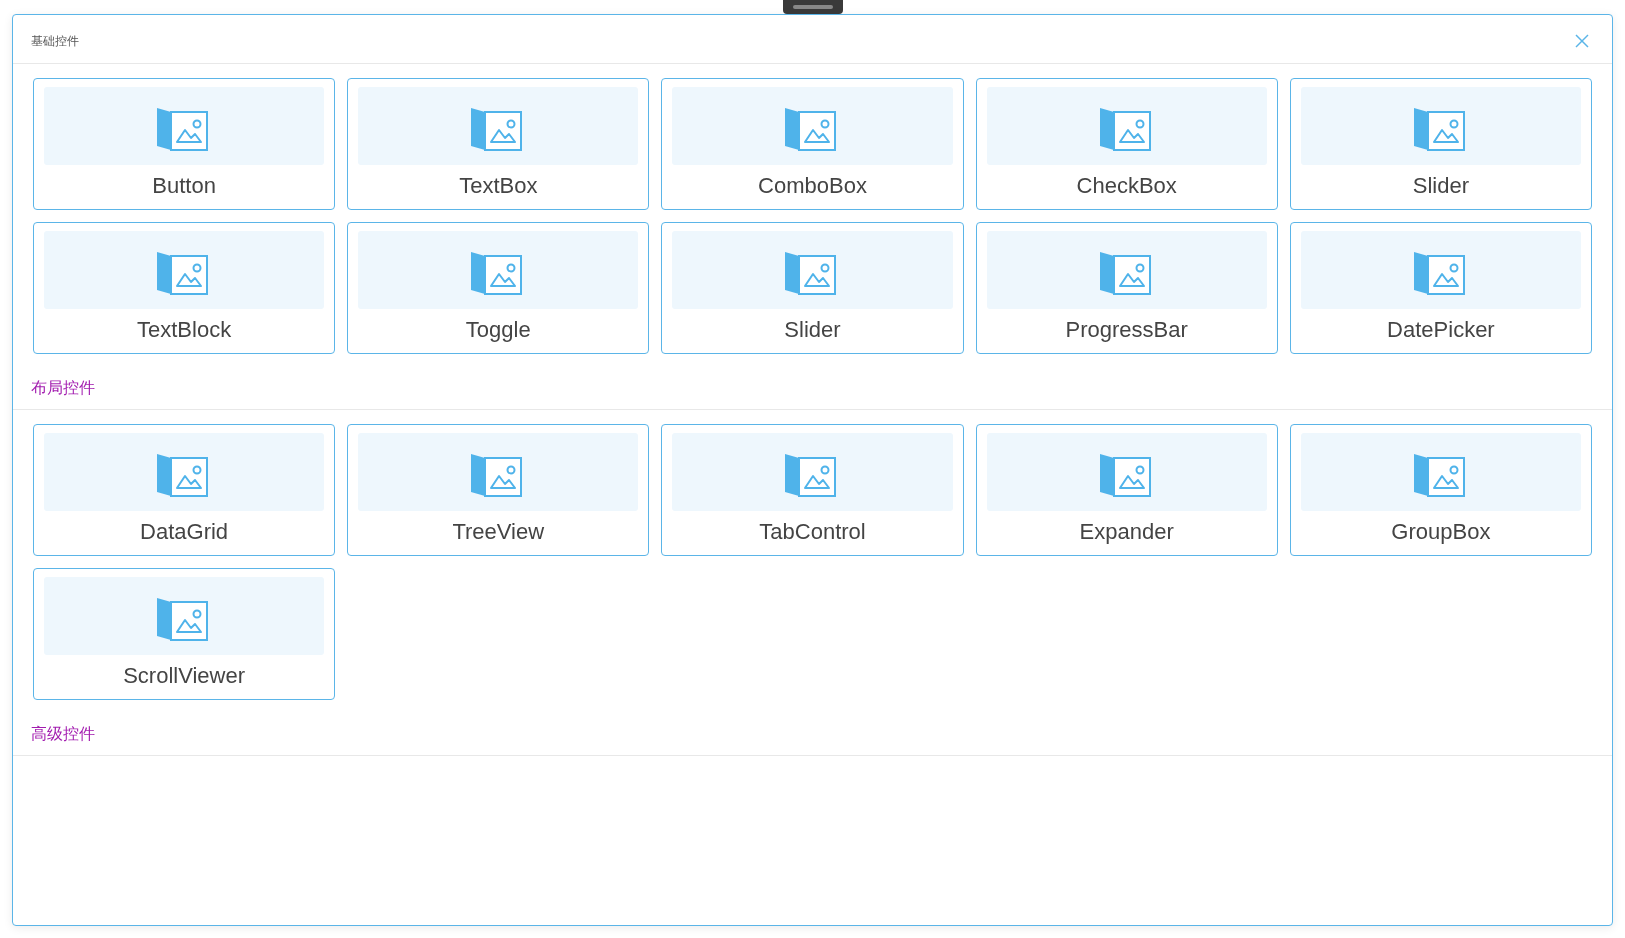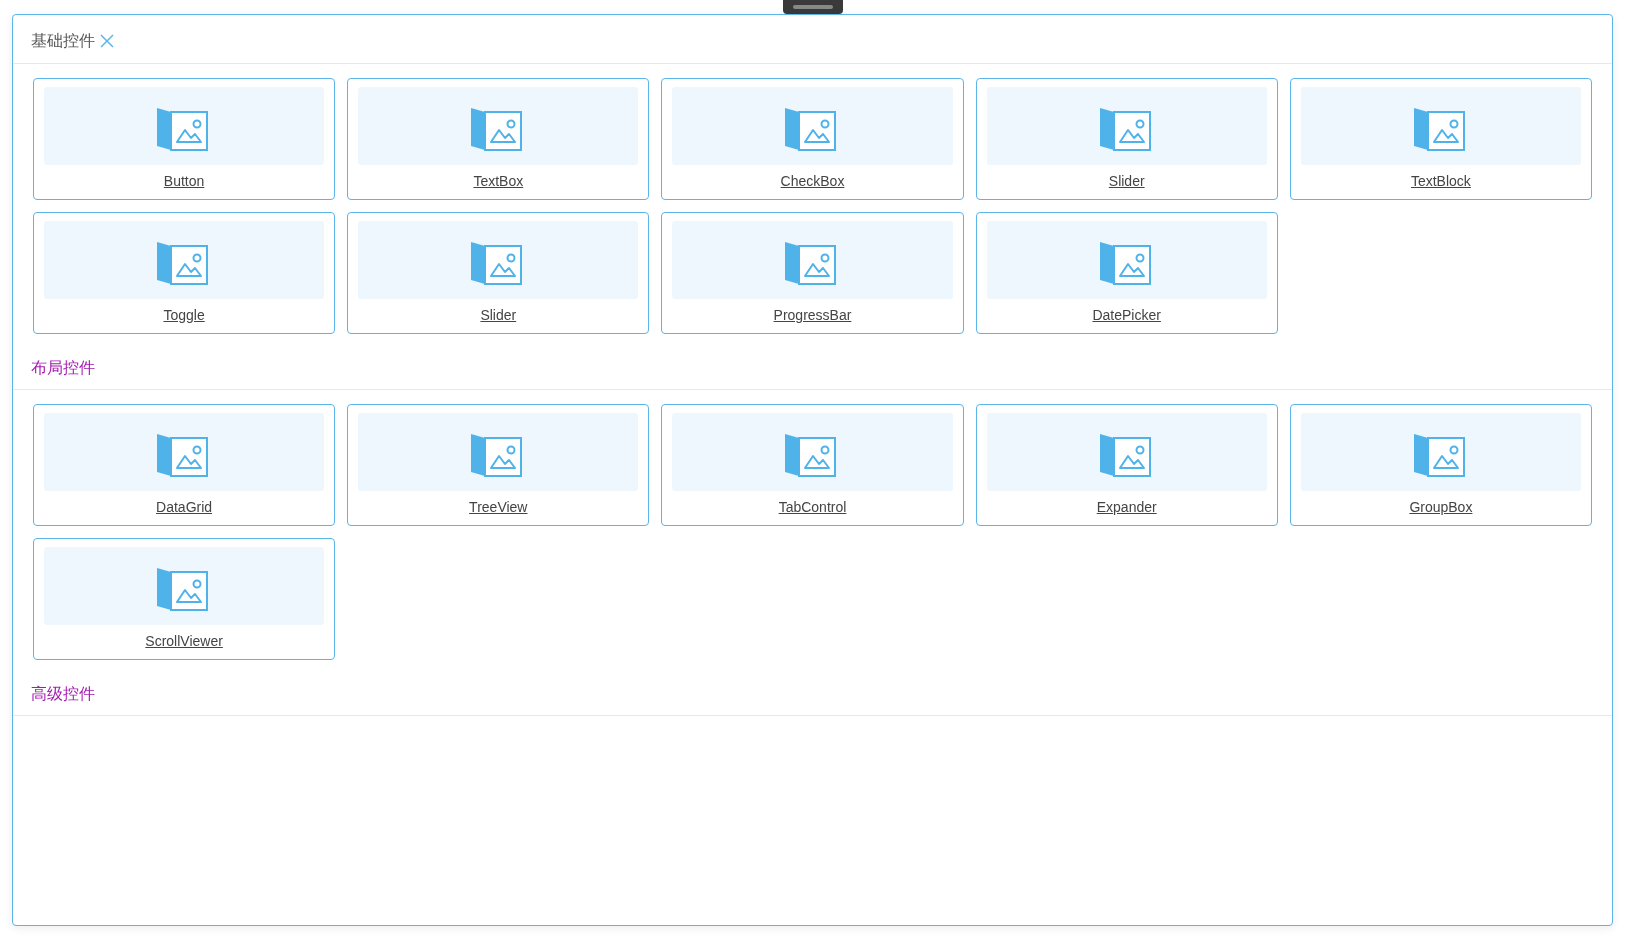--- a/index.html
+++ b/index.html
@@ -41,26 +41,26 @@
       right: 12px;
       bottom: 12px;
       border: 1px solid #5bb5e8;
       border-radius: 4px;
       background: #fff;
       overflow: hidden;
       box-shadow: 0 2px 10px rgba(0,0,0,0.08);
     }
     .section-header {
       padding: 14px 18px 10px 18px;
-      font-size: 16px;
+      font-size: 12px;
       color: #555;
       border-bottom: 1px solid #e8e8e8;
       display: flex;
       align-items: center;
-      justify-content: flex-start;
+      justify-content: space-between;
     }
     .section-header.first {
       border-bottom: 1px solid #e8e8e8;
     }
     .close-btn {
       width: 24px;
       height: 24px;
       display: flex;
       align-items: center;
       justify-content: center;
@@ -91,24 +91,23 @@
       width: 100%;
       height: 78px;
       background: #eef7fd;
       border-radius: 3px;
       display: flex;
       align-items: center;
       justify-content: center;
       margin-bottom: 8px;
     }
     .card-label {
-      font-size: 14px;
+      font-size: 22px;
       color: #444;
       text-align: right;
-      text-decoration: underline;
     }
     .folder-icon {
       width: 62px;
       height: 52px;
     }
     .section-title {
       padding: 18px 18px 10px 18px;
       font-size: 16px;
       color: #a21caf;
       border-bottom: 1px solid #e8e8e8;
@@ -156,20 +155,31 @@
       </div>
       <div class="card">
         <div class="card-thumb">
           <svg class="folder-icon" viewBox="0 0 62 52">
     <path d="M4 8 L4 46 L18 50 L18 12 Z" fill="#4fb3ea"></path>
     <path d="M18 12 L54 12 L54 50 L18 50 Z" fill="#ffffff" stroke="#4fb3ea" stroke-width="2"></path>
     <circle cx="44" cy="24" r="3.5" fill="none" stroke="#4fb3ea" stroke-width="2"></circle>
     <path d="M24 42 L32 30 L38 38 L42 34 L48 42 Z" fill="none" stroke="#4fb3ea" stroke-width="2" stroke-linejoin="round"></path>
   </svg>
         </div>
+        <div class="card-label">ComboBox</div>
+      </div>
+      <div class="card">
+        <div class="card-thumb">
+          <svg class="folder-icon" viewBox="0 0 62 52">
+    <path d="M4 8 L4 46 L18 50 L18 12 Z" fill="#4fb3ea"></path>
+    <path d="M18 12 L54 12 L54 50 L18 50 Z" fill="#ffffff" stroke="#4fb3ea" stroke-width="2"></path>
+    <circle cx="44" cy="24" r="3.5" fill="none" stroke="#4fb3ea" stroke-width="2"></circle>
+    <path d="M24 42 L32 30 L38 38 L42 34 L48 42 Z" fill="none" stroke="#4fb3ea" stroke-width="2" stroke-linejoin="round"></path>
+  </svg>
+        </div>
         <div class="card-label">CheckBox</div>
       </div>
       <div class="card">
         <div class="card-thumb">
           <svg class="folder-icon" viewBox="0 0 62 52">
     <path d="M4 8 L4 46 L18 50 L18 12 Z" fill="#4fb3ea"></path>
     <path d="M18 12 L54 12 L54 50 L18 50 Z" fill="#ffffff" stroke="#4fb3ea" stroke-width="2"></path>
     <circle cx="44" cy="24" r="3.5" fill="none" stroke="#4fb3ea" stroke-width="2"></circle>
     <path d="M24 42 L32 30 L38 38 L42 34 L48 42 Z" fill="none" stroke="#4fb3ea" stroke-width="2" stroke-linejoin="round"></path>
   </svg>

